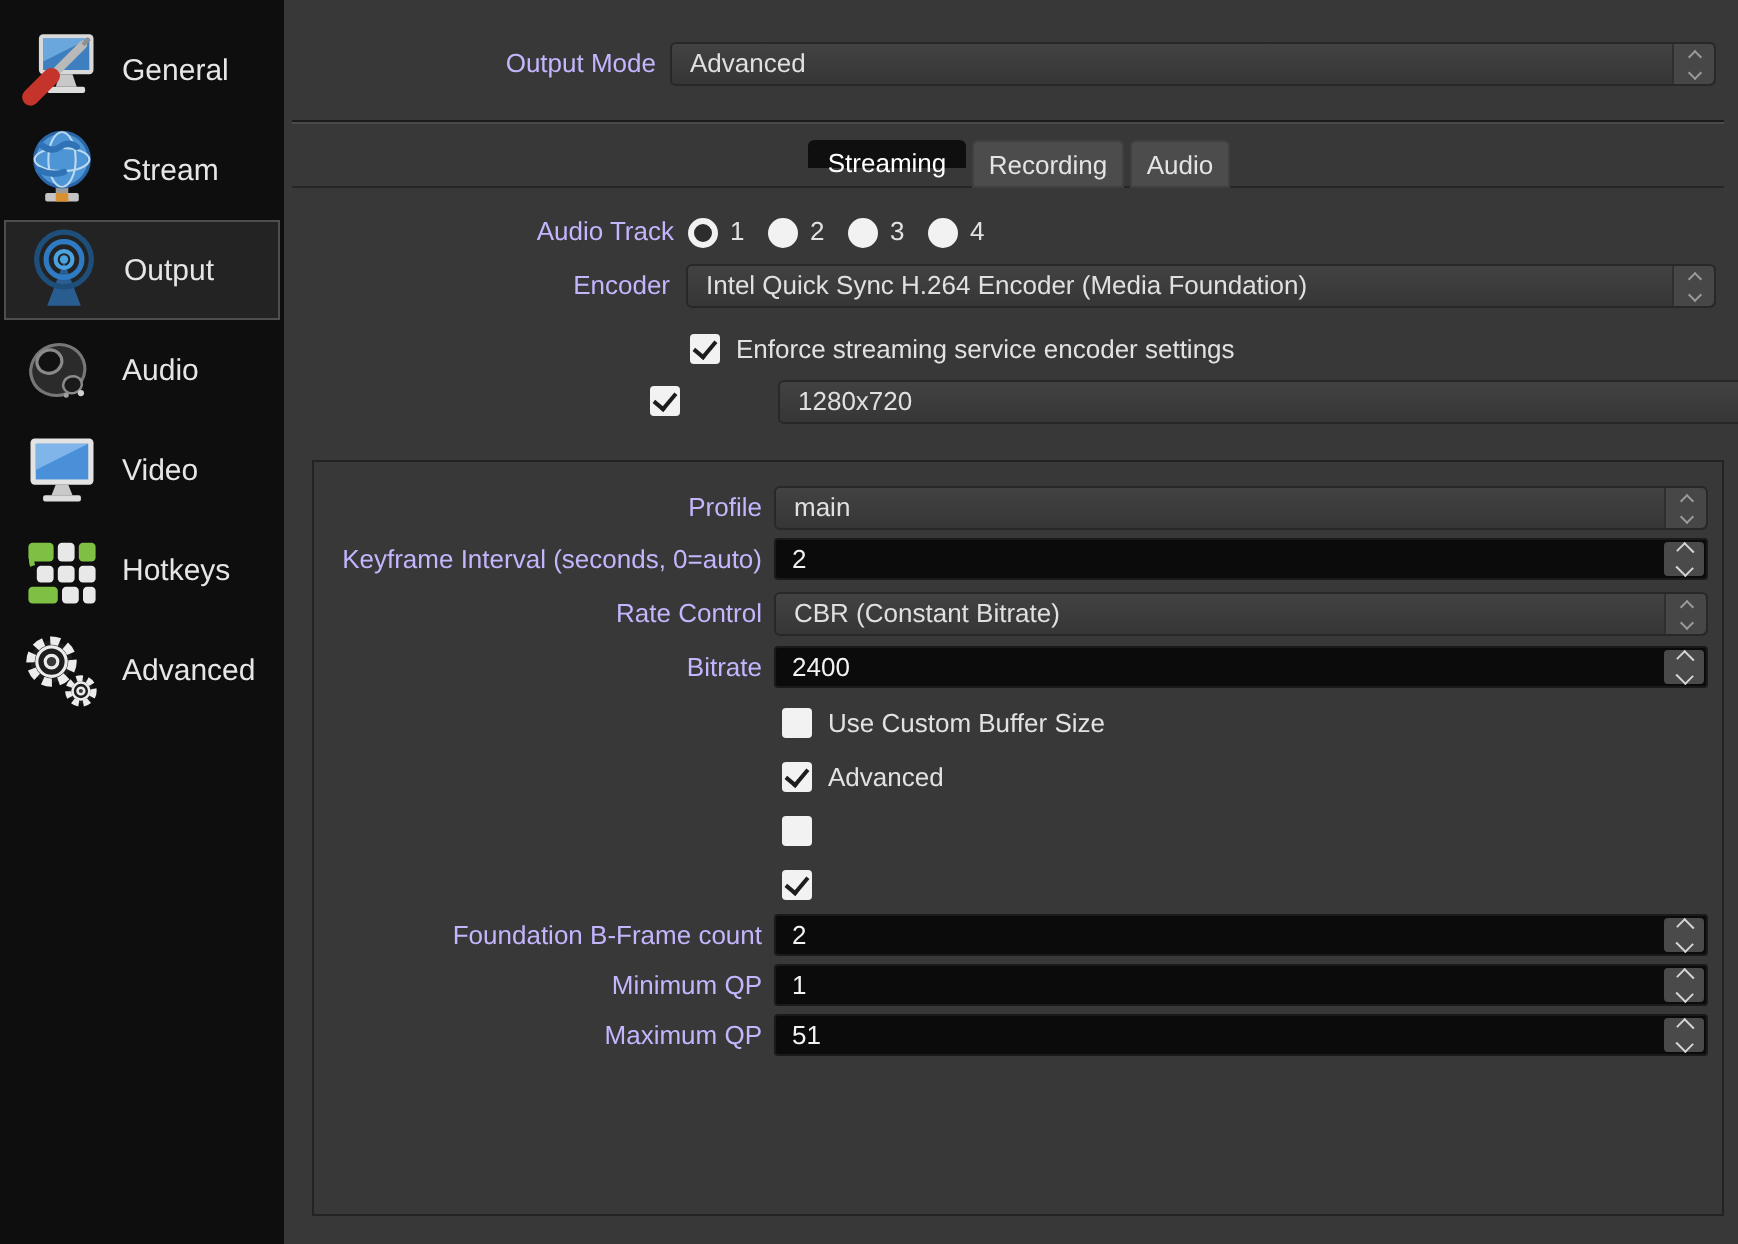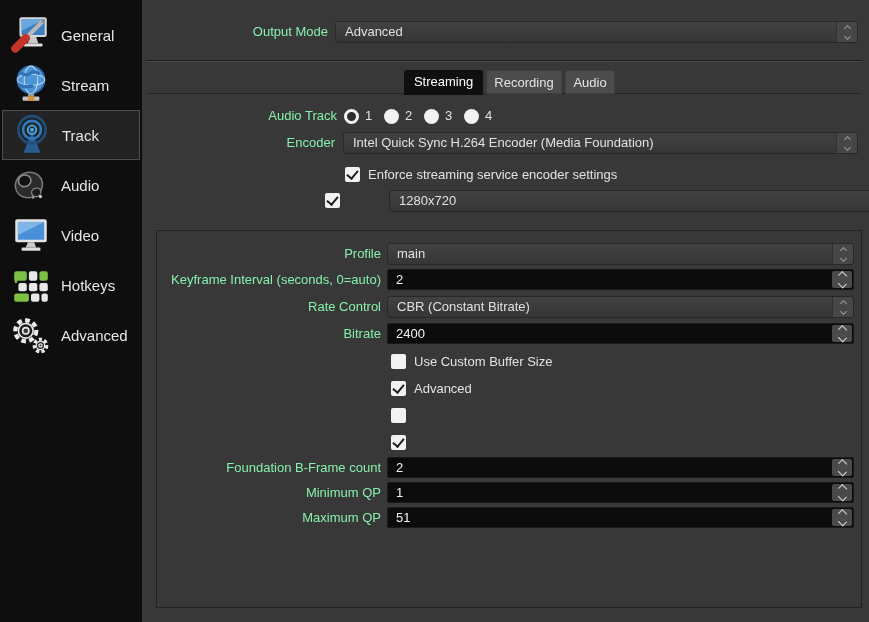--- a/index.html
+++ b/index.html
@@ -12,21 +12,21 @@
   
   .sidebar { position:absolute; left:0; top:0; width:142px; height:622px; background:#0e0e0e; }
   .nav-item {
     position:absolute; left:2px; width:138px; height:50px;
     display:flex; align-items:center; color:#e6e6e6; font-size:15px; cursor:default;
   }
   .nav-item.selected { background:#232323; border:1px solid #4e4e4e; }
   .nav-icon { width:46px; height:46px; display:flex; align-items:center; justify-content:center; margin-left:6px; flex:0 0 46px; }
   .nav-label { margin-left:7px; }
   
-  .flabel { position:absolute; height:22px; line-height:22px; text-align:right; color:#86efac; white-space:nowrap; }
+  .flabel { position:absolute; height:22px; line-height:22px; text-align:right; color:#c4b5fd; white-space:nowrap; }
   
   .combo {
     position:absolute; height:22px; border:1px solid #282828; border-radius:3px;
     background:linear-gradient(180deg,#424242,#363636);
   }
   .combo-text { position:absolute; left:9px; top:0; line-height:20px; color:#e0e0e0; white-space:nowrap; }
   .combo-btn {
     position:absolute; right:0; top:0; bottom:0; width:21px;
     background:#474747; border-left:1px solid #303030; border-radius:0 3px 3px 0;
     display:flex; flex-direction:column; align-items:center; justify-content:center; gap:3px;
@@ -51,21 +51,21 @@
   }
   .radio { position:absolute; width:15px; height:15px; border-radius:50%; background:#f2f2f2; }
   .radio.selected { background:#2d2d2d; border:3px solid #f2f2f2; }
   .ctrl-label { position:absolute; height:22px; line-height:22px; color:#e2e2e2; white-space:nowrap; }
   
   .tab {
     position:absolute; top:70px; height:24px; line-height:23px; text-align:center;
     border-radius:3px 3px 0 0; font-size:13px; z-index:2;
   }
   .tab.inactive { background:#4c4c4c; border:1px solid #404040; color:#e4e4e4; }
-  .tab.active   { background:#0f0f0f; color:#ffffff; height:25px; }
+  .tab.active   { background:#0f0f0f; color:#ffffff; height:14px; }
   .pane-border { position:absolute; left:146px; top:93px; width:716px; height:0; border-top:1px solid #262626; z-index:1; }
   .separator  { position:absolute; left:146px; top:60px; width:716px; height:0;
                 border-top:1px solid #1c1c1c; border-bottom:1px solid #4a4a4a; }
   
   .groupbox { position:absolute; left:156px; top:230px; width:706px; height:378px; border:1px solid #232323; }
 </style>
 </head>
 <body>
 
 <div class="app">
@@ -107,21 +107,21 @@
     <div class="nav-item selected" style="top:110px">
       <span class="nav-icon">
         <svg width="42" height="42" viewBox="0 0 40 40">
           <path d="M20 16 L12 37 L28 37 Z" fill="#2a5d8f"></path>
           <circle cx="20" cy="15" r="13" fill="none" stroke="#1e4f7a" stroke-width="2.5"></circle>
           <circle cx="20" cy="15" r="8.5" fill="none" stroke="#2e7bc4" stroke-width="2.5"></circle>
           <circle cx="20" cy="15" r="4" fill="none" stroke="#4aa3e0" stroke-width="2"></circle>
           <circle cx="20" cy="15" r="2" fill="#4aa3e0"></circle>
         </svg>
       </span>
-      <span class="nav-label">Track</span>
+      <span class="nav-label">Output</span>
     </div>
 
     <div class="nav-item" style="top:160px">
       <span class="nav-icon">
         <svg width="42" height="42" viewBox="0 0 40 40">
           <ellipse cx="18" cy="20" rx="13" ry="12" fill="#2b2b2b" stroke="#777777" stroke-width="1.5" transform="rotate(-20 18 20)"></ellipse>
           <ellipse cx="14" cy="16" rx="6" ry="5.5" fill="#111111" stroke="#8a8a8a" stroke-width="1.5" transform="rotate(-20 14 16)"></ellipse>
           <ellipse cx="25" cy="27" rx="4.5" ry="4" fill="#1a1a1a" stroke="#8a8a8a" stroke-width="1.2" transform="rotate(-20 25 27)"></ellipse>
           <circle cx="29" cy="31" r="1.5" fill="#cfcfcf"></circle>
           <circle cx="22" cy="32" r="1.2" fill="#9f9f9f"></circle>

